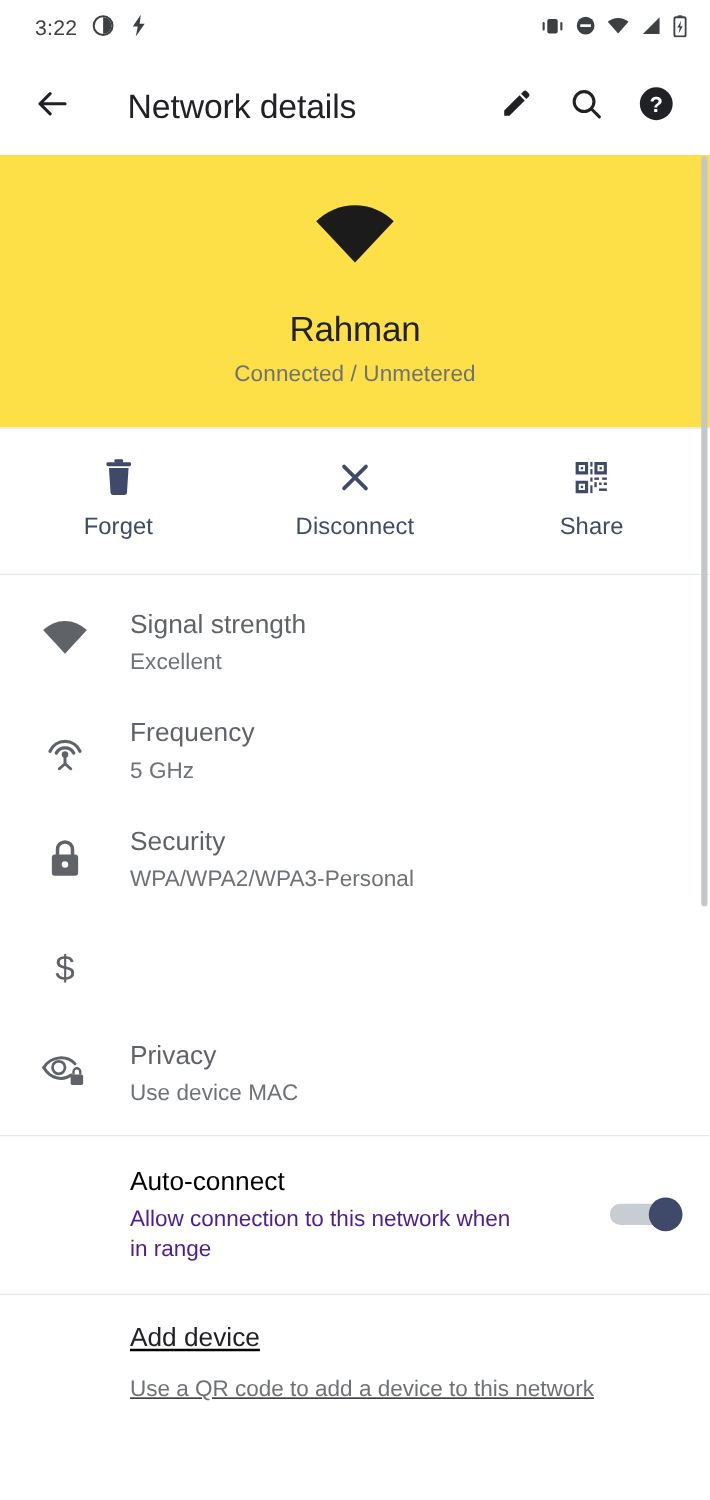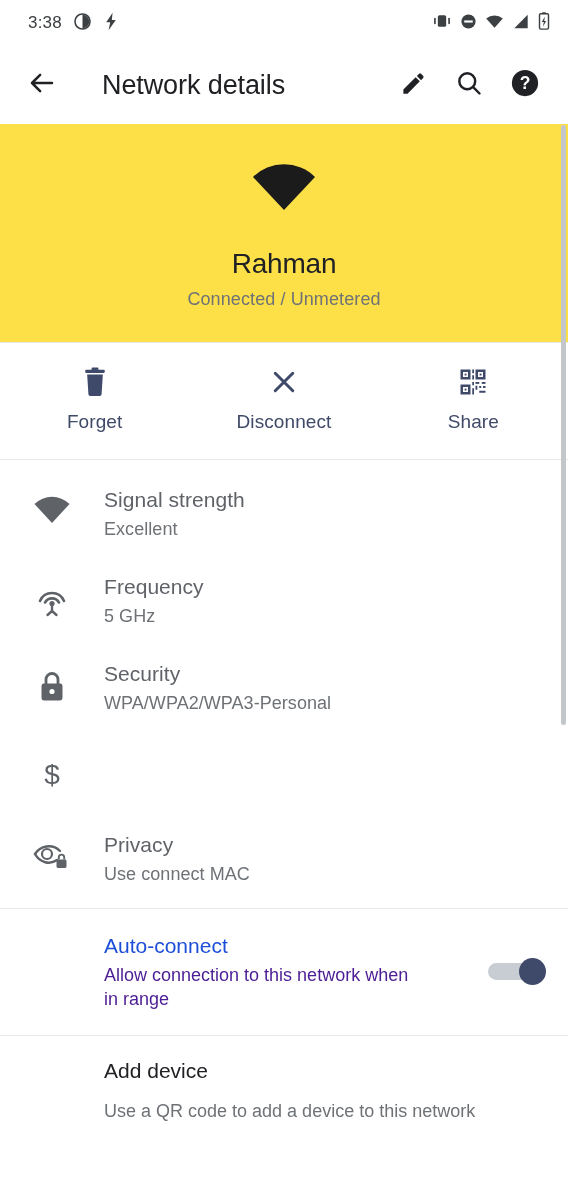--- a/index.html
+++ b/index.html
@@ -136,21 +136,21 @@
   
   .toggle-row {
     display: flex;
     align-items: center;
     padding: 22px 22px 24px 104px;
     cursor: pointer;
   }
   .toggle-text { flex: 1 1 auto; padding-right: 14px; }
   .toggle-title {
     font-size: 21px;
-    color: #1d4ed8;
+    color: #000000;
     line-height: 29px;
   }
   .toggle-sub {
     font-size: 18px;
     color: #4c1d95;
     line-height: 24px;
     margin-top: 3px;
     max-width: 310px;
   }
   .switch {
@@ -170,20 +170,21 @@
     position: absolute;
     right: 0; top: 0;
     width: 27px; height: 27px;
     border-radius: 50%;
     background: #3f4a6b;
   }
 
   
   .add-device {
     padding: 20px 22px 10px 104px;
+    text-decoration: underline;
   }
   .add-title {
     font-size: 21px;
     color: #202124;
     line-height: 30px;
   }
   .add-sub {
     font-size: 18px;
     color: #6e7276;
     line-height: 27px;
@@ -200,21 +201,21 @@
     height: 600px;
     background: #c4c7c9;
     border-radius: 3px;
   }
 </style>
 </head>
 <body>
 
 <div class="status-bar">
   <div class="status-left">
-    <span class="status-clock">3:38</span>
+    <span class="status-clock">3:22</span>
     <span class="sb-icon">
       <svg width="19" height="19" viewBox="0 0 24 24">
         <circle cx="12" cy="12" r="9.5" fill="none" stroke="#3c4043" stroke-width="2"></circle>
         <path d="M12 3.5 A8.5 8.5 0 0 1 12 20.5 Z" fill="#3c4043"></path>
       </svg>
     </span>
     <span class="sb-icon">
       <svg width="16" height="19" viewBox="0 0 14 24">
         <path d="M9 1 L1 13 L6 13 L4 23 L13 10 L8 10 Z" fill="#3c4043"></path>
       </svg>
@@ -409,21 +410,21 @@
       <svg width="38" height="30" viewBox="0 0 38 30">
         <path d="M2 13 C7 5 19 2 27 10" fill="none" stroke="#5f6368" stroke-width="2.4" stroke-linecap="round"></path>
         <path d="M2 13 C7 22 17 24 24 19" fill="none" stroke="#5f6368" stroke-width="2.4" stroke-linecap="round"></path>
         <circle cx="14" cy="13" r="5" fill="none" stroke="#5f6368" stroke-width="2.2"></circle>
         <rect x="23.5" y="18.5" width="10" height="8.5" rx="1.4" fill="#5f6368"></rect>
         <path d="M25.8 18.5 V16.3 a2.7 2.7 0 0 1 5.4 0 V18.5" fill="none" stroke="#5f6368" stroke-width="1.9"></path>
       </svg>
     </div>
     <div class="row-text">
       <div class="row-title">Privacy</div>
-      <div class="row-sub">Use connect MAC</div>
+      <div class="row-sub">Use device MAC</div>
     </div>
   </div>
 
 </div>
 
 <div class="divider"></div>
 
 <div class="toggle-row">
   <div class="toggle-text">
     <div class="toggle-title">Auto-connect</div>

